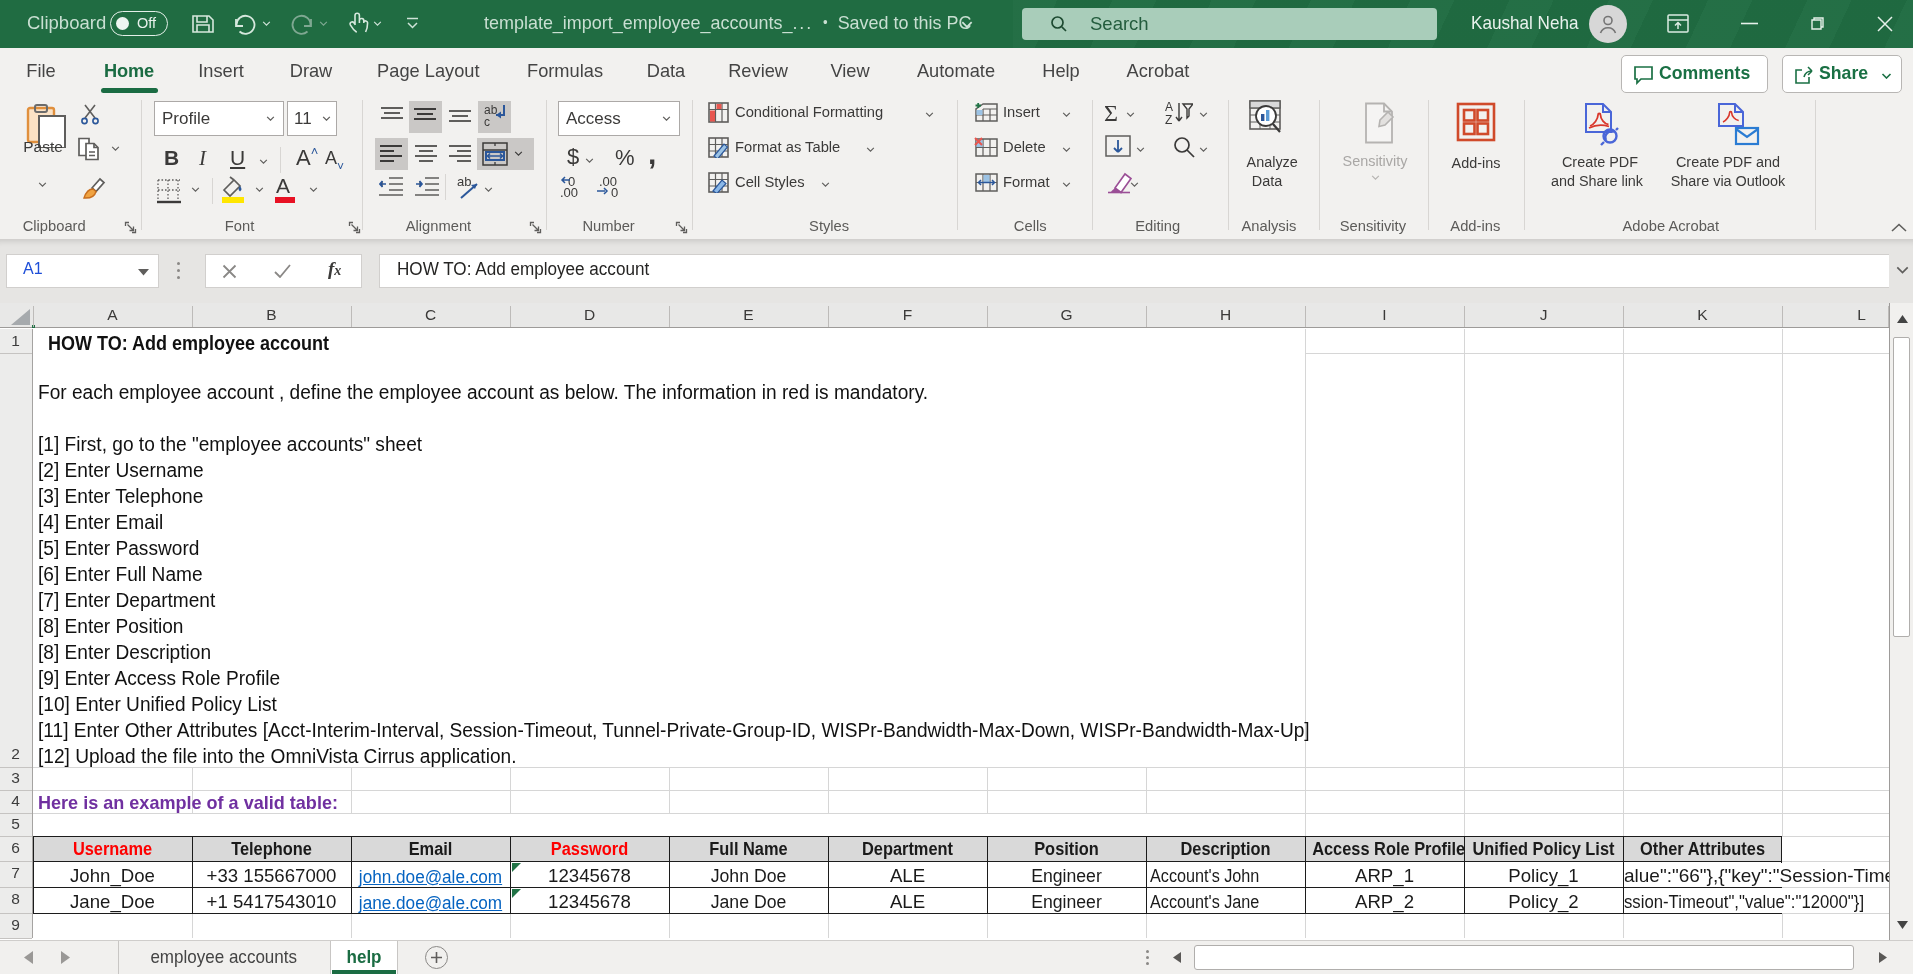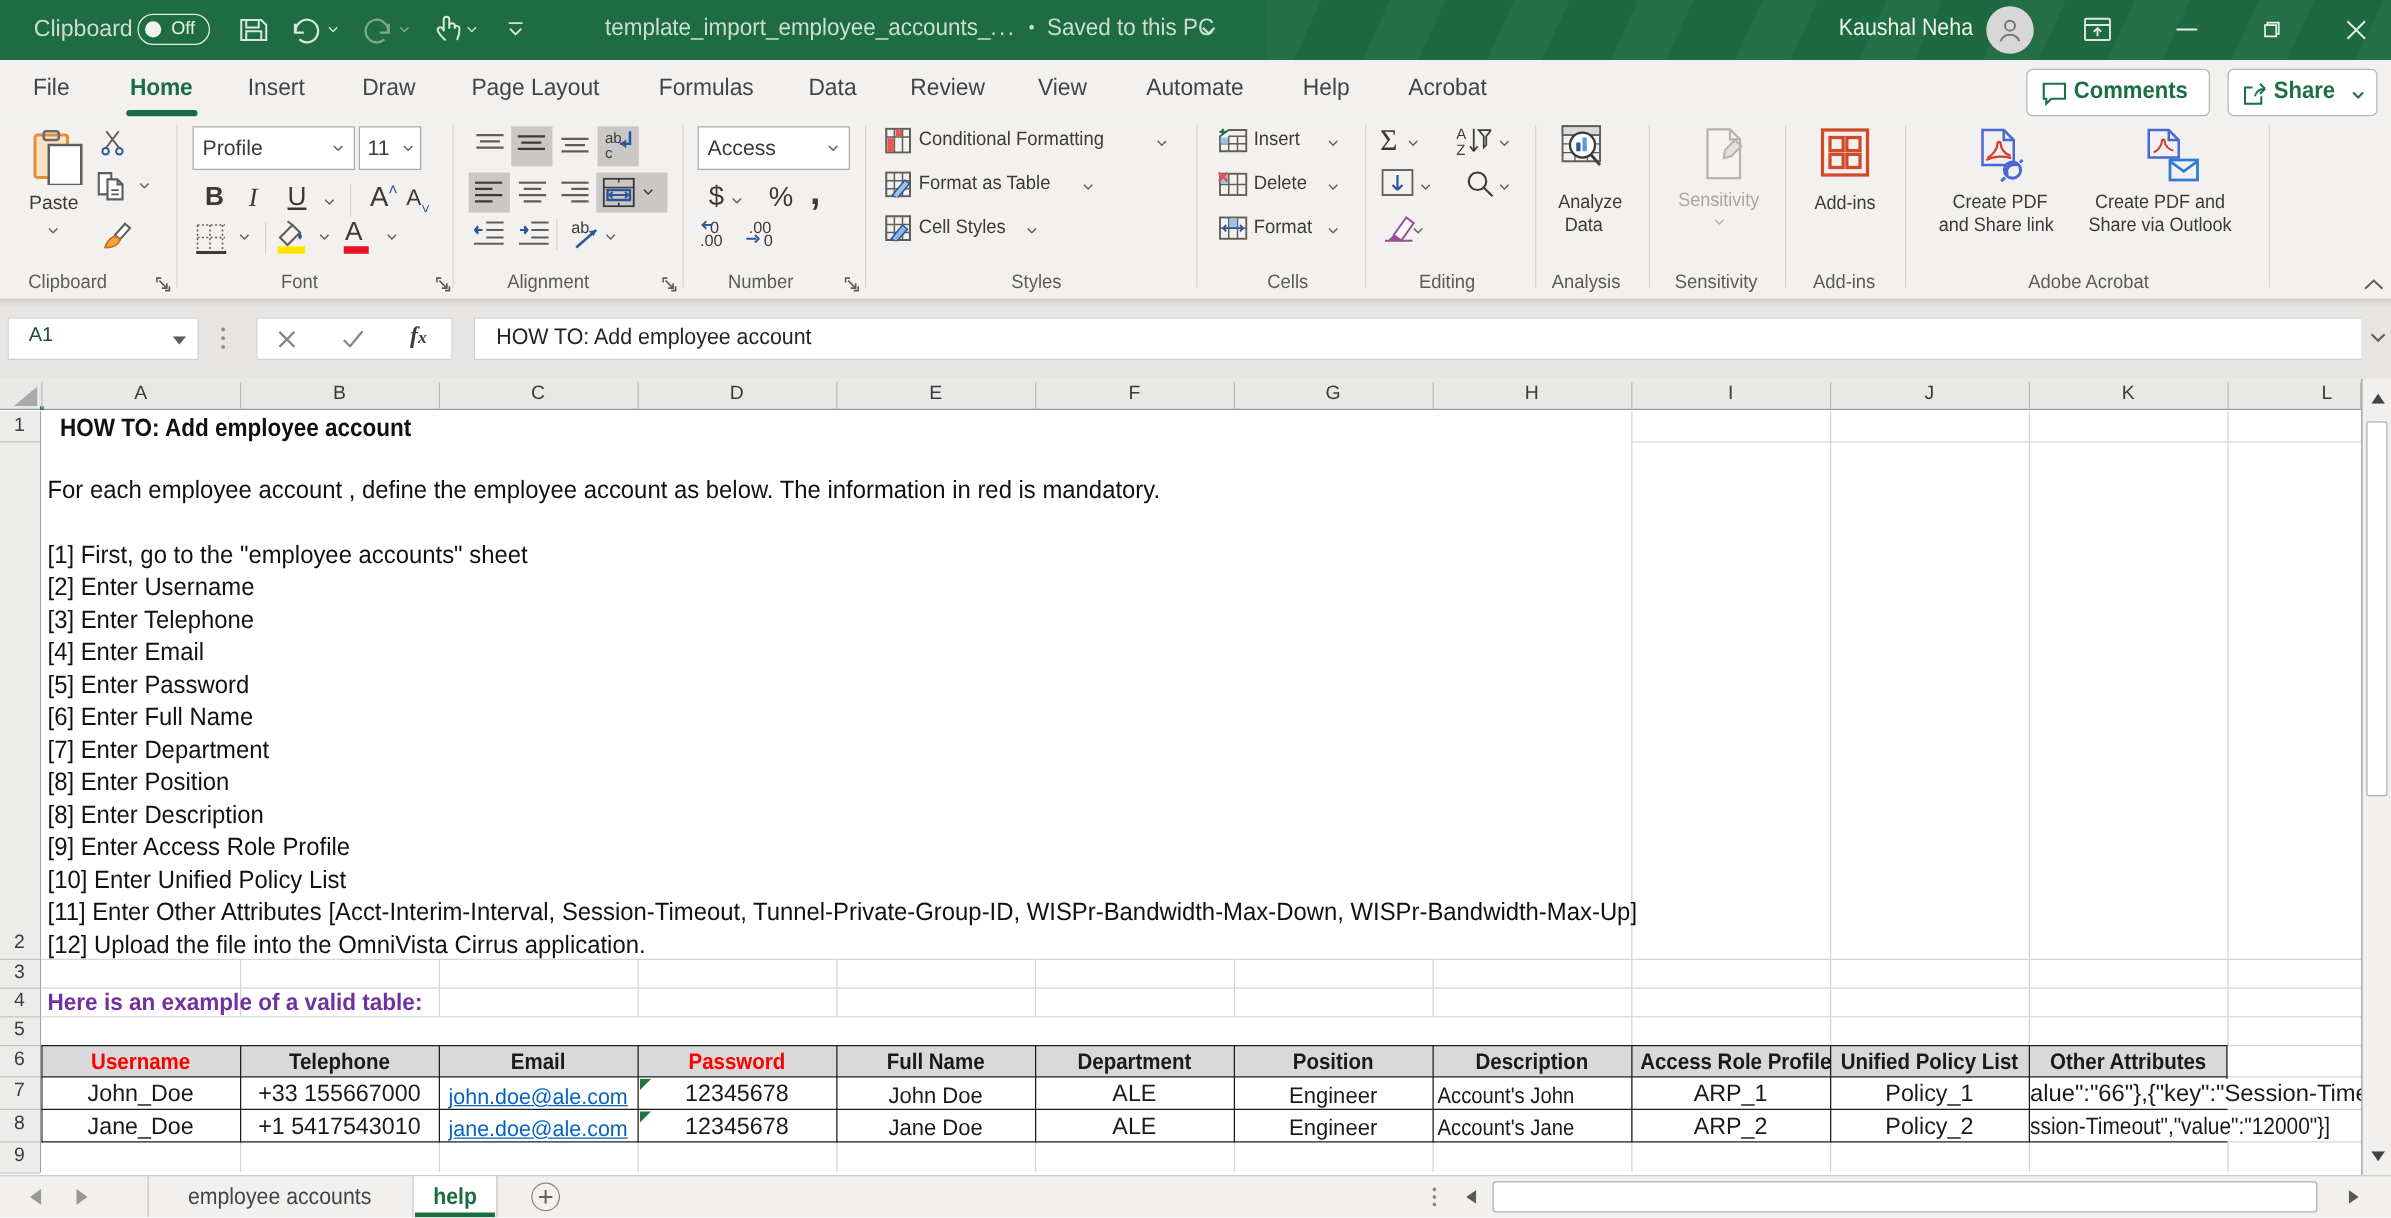--- a/index.html
+++ b/index.html
@@ -88,20 +88,27 @@
     <svg class="a" style="left:405px;top:17px" width="15" height="13" viewBox="0 0 15 13" fill="none" stroke="#cfe3d8" stroke-width="1.5">
         <path d="M2 1.5 h11"></path>
         <path d="M3 6 l4.5 4.5 L12 6"></path>
       </svg>
 
     <div class="a tbtxt" style="left:484px;top:12px;font-size:19px;transform:scaleX(.945);transform-origin:left">template_import_employee_accounts_<span style="letter-spacing:2px">...</span>&nbsp;&nbsp;<span style="font-size:14px;position:relative;top:-2px">•</span>&nbsp; Saved to this PC</div>
     <svg class="a chev" style="left:961px;top:21px;width:12px;height:7px" viewBox="0 0 10 6" fill="none" stroke="#cfe3d8" stroke-width="1.5">
         <path d="M1 1 l4 4 l4-4"></path>
       </svg>
 
+    <div class="a" style="left:1022px;top:8px;width:415px;height:32px;background:#a9cdba;border-radius:4px">
+      <svg class="a" style="left:28px;top:7px" width="18" height="18" viewBox="0 0 18 18" fill="none" stroke="#1d4a31" stroke-width="1.7">
+          <circle cx="7.5" cy="7.5" r="5.5"></circle>
+          <path d="M11.8 11.8 L16 16"></path>
+        </svg>
+      <div class="a" style="left:68px;top:5px;font-size:18.5px;color:#235c3d">Search</div>
+    </div>
 
     <div class="a" style="left:1471px;top:12px;font-size:19px;color:#e9f2ed;white-space:nowrap;transform:scaleX(.9);transform-origin:left">Kaushal Neha</div>
     <div class="a" style="left:1589px;top:5px;width:38px;height:38px;border-radius:50%;background:#d7d7d7">
       <svg class="a" style="left:7px;top:7px" width="24" height="24" viewBox="0 0 24 24" fill="none" stroke="#757575" stroke-width="1.6">
           <circle cx="12" cy="8.5" r="4"></circle>
           <path d="M4.5 21 a8 8 0 0 1 15 0"></path>
         </svg>
     </div>
 
     <svg class="a" style="left:1666px;top:13px" width="24" height="22" viewBox="0 0 24 22" fill="none" stroke="#dcebe2" stroke-width="1.5">
@@ -153,21 +160,21 @@
         </svg>
     </div>
   </div>
   <div class="a" id="ribbon">
 
     <svg class="a" style="left:25px;top:10px" width="44" height="44" viewBox="0 0 44 44">
       <rect x="3" y="4" width="26" height="34" rx="2" fill="#fbe2c5" stroke="#e08f3c" stroke-width="2.4"></rect>
       <rect x="10" y="1" width="12" height="7" rx="2" fill="none" stroke="#6b6b6b" stroke-width="2"></rect>
       <rect x="14" y="12" width="26" height="32" fill="#fff" stroke="#5f5e5c" stroke-width="2"></rect>
     </svg>
-    <div class="a rtxt" style="left:22px;top:60px;width:42px;text-align:center">Paste</div>
+    <div class="a rtxt" style="left:22px;top:44px;width:42px;text-align:center">Paste</div>
     <svg class="a chev" style="left:38px;top:88px" viewBox="0 0 10 6" fill="none" stroke="#5f5e5c" stroke-width="1.4">
         <path d="M1 1 l4 4 l4-4"></path>
       </svg>
     <svg class="a" style="left:80px;top:9px" width="22" height="22" viewBox="0 0 22 22" fill="none" stroke="#5f5e5c" stroke-width="1.6">
       <path d="M5 2 L15 15 M15 2 L5 15"></path>
         <circle cx="4.5" cy="18" r="2.6" stroke="#2b579a"></circle>
         <circle cx="15.5" cy="18" r="2.6" stroke="#2b579a"></circle>
     </svg>
     <svg class="a" style="left:76px;top:43px" width="30" height="26" viewBox="0 0 30 26" fill="none" stroke="#5f5e5c" stroke-width="1.7">
       <path d="M3 1.5 h10 v17 h-10 z" fill="#fff"></path>
@@ -495,21 +502,21 @@
     <div class="a rtxt" style="left:1660px;top:59px;width:136px;text-align:center;transform:scaleX(.93)">Create PDF and</div>
     <div class="a rtxt" style="left:1652px;top:78px;width:152px;text-align:center;transform:scaleX(.93)">Share via Outlook</div>
     <div class="glabel" style="left:1620px">Adobe Acrobat</div>
     <div class="gsep" style="left:1815px"></div>
     <svg class="a" style="left:1890px;top:128px" width="18" height="11" viewBox="0 0 18 11" fill="none" stroke="#5f5e5c" stroke-width="1.6">
         <path d="M2 9 l7-6.5 L16 9"></path>
       </svg>
   </div>
   <div class="a" id="fbar">
     <div class="wbox" style="left:6px;width:153px">
-      <div class="a" style="left:16px;top:5px;font-size:16px;color:#14532d">A1</div>
+      <div class="a" style="left:16px;top:5px;font-size:16px;color:#1d4ed8">A1</div>
       <svg class="a" style="left:131px;top:14px" width="11" height="7" viewBox="0 0 11 7">
           <path d="M0 0 l5.5 6.5 L11 0 z" fill="#5f5e5c"></path>
         </svg>
     </div>
     <div class="a" style="left:177px;top:22px;width:3px;height:3px;border-radius:50%;background:#8a8886"></div>
     <div class="a" style="left:177px;top:29px;width:3px;height:3px;border-radius:50%;background:#8a8886"></div>
     <div class="a" style="left:177px;top:36px;width:3px;height:3px;border-radius:50%;background:#8a8886"></div>
     <div class="wbox" style="left:205px;width:157px">
       <svg class="a" style="left:16px;top:9px" width="15" height="15" viewBox="0 0 15 15" stroke="#8a8886" stroke-width="1.8" fill="none">
           <path d="M1.5 1.5 L13.5 13.5 M13.5 1.5 L1.5 13.5"></path>

